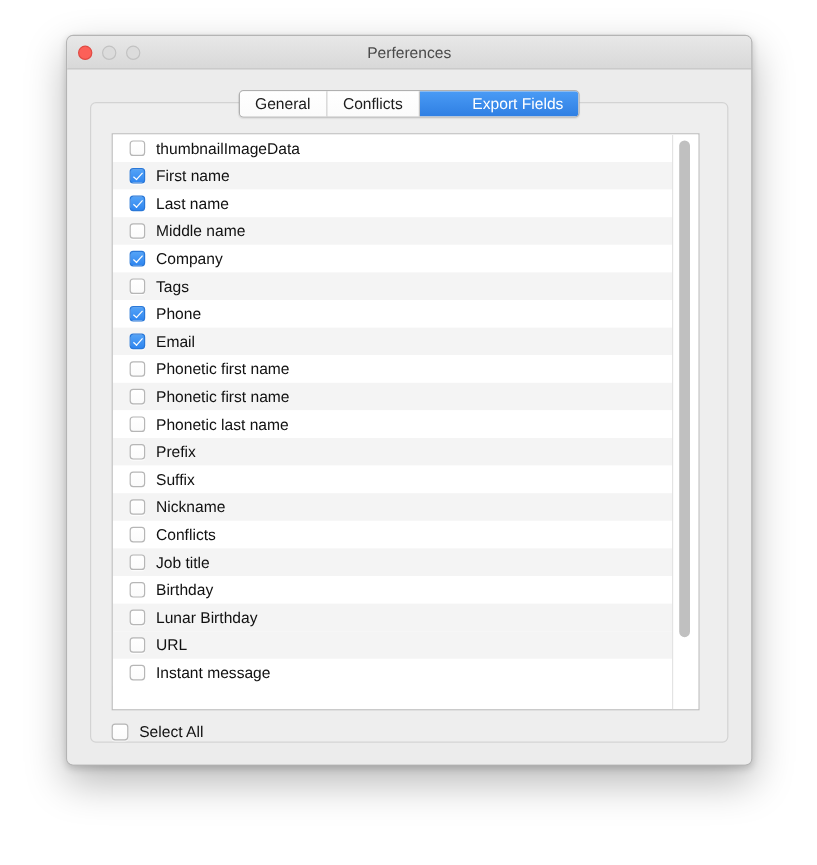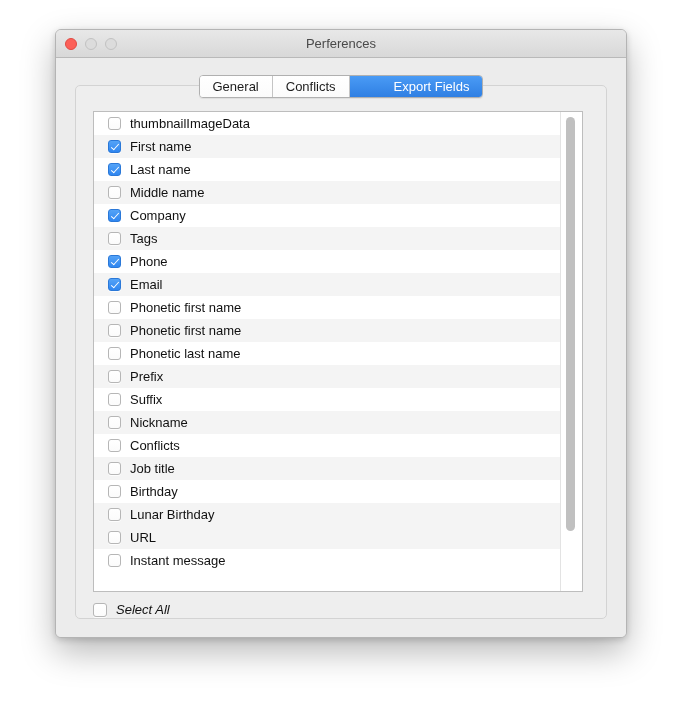--- a/index.html
+++ b/index.html
@@ -225,21 +225,20 @@
     background: #c0c0c0;
   }
 
   
   .selectall {
     position: absolute;
     left: 17px;
     top: 516px;
     display: flex;
     align-items: center;
-    font-style: italic;
   }
   .selectall .cb { width: 14px; height: 14px; }
   .selectall-label {
     font-size: 13px;
     color: #111111;
     margin-left: 9px;
   }
 </style>
 </head>
 <body>

